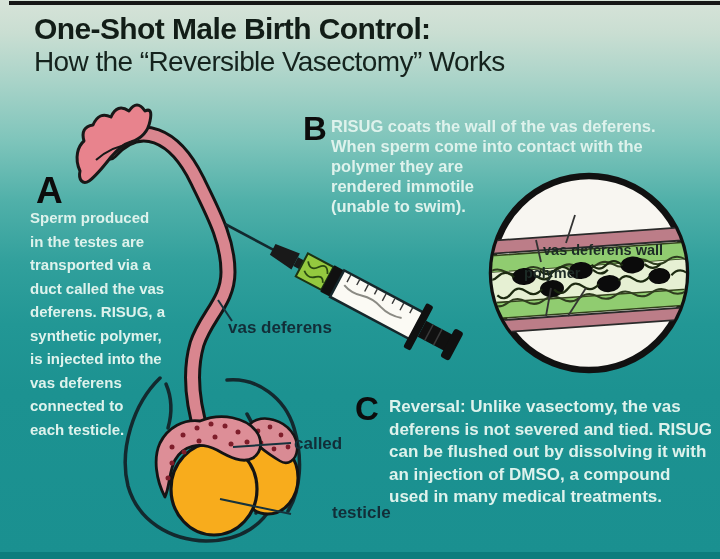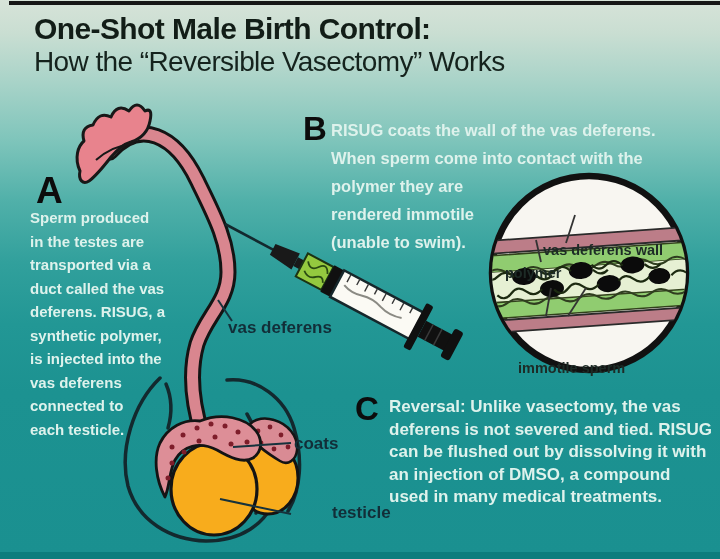--- a/index.html
+++ b/index.html
@@ -15,29 +15,29 @@
   .art{position:absolute;left:0;top:0;}
   .abs{position:absolute;}
   .title1{left:34px;top:12px;font-size:30px;font-weight:800;color:#121d17;letter-spacing:-0.6px;}
   .title2{left:34px;top:46px;font-size:28px;font-weight:500;color:#15231d;letter-spacing:-0.6px;}
   .bigletter{font-weight:800;color:#0c0c0c;line-height:1;}
   .letterA{left:36px;top:172px;font-size:37px;}
   .letterB{left:303px;top:112px;font-size:33px;}
   .letterC{left:355px;top:392px;font-size:33px;}
   .para{white-space:pre-line;color:#def2ec;font-weight:700;}
   .paraA{left:30px;top:206px;font-size:15px;line-height:23.5px;}
-  .paraB{left:331px;top:116px;font-size:16.5px;line-height:28px;}
+  .paraB{left:331px;top:116px;font-size:16.5px;line-height:20px;}
   .paraC{left:389px;top:396px;font-size:17px;line-height:22.5px;}
   .dlabel{color:#122e38;font-weight:700;font-size:17px;}
   .ilabel{color:#1d2b26;font-weight:700;font-size:14.5px;margin-top:44px;}
   .lab-vas{left:228px;top:318px;}
   .lab-sperm{left:294px;top:434px;}
   .lab-testicle{left:293px;top:503px;margin-left:39px;}
   .lab-wall{left:543px;top:198px;}
-  .lab-polymer{left:505px;top:221px;text-align:center;}
+  .lab-polymer{left:524px;top:221px;text-align:center;}
   .lab-immotile{left:518px;top:316px;}
 </style>
 </head>
 <body>
 
 <div class="stage">
 
   <div class="topbar"></div>
 
   <svg class="art" width="720" height="559" viewBox="0 0 720 559">
@@ -203,21 +203,20 @@
 (unable to swim).</div>
 
   <div class="abs bigletter letterC">C</div>
   <div class="abs para paraC">Reversal: Unlike vasectomy, the vas
 deferens is not severed and tied. RISUG
 can be flushed out by dissolving it with
 an injection of DMSO, a compound
 used in many medical treatments.</div>
 
   <div class="abs dlabel lab-vas">vas deferens</div>
-  <div class="abs dlabel lab-sperm">coats</div>
+  <div class="abs dlabel lab-sperm">called</div>
   <div class="abs dlabel lab-testicle">testicle</div>
 
   <div class="abs ilabel lab-wall">vas deferens wall</div>
   <div class="abs ilabel lab-polymer">polymer</div>
-  <div class="abs ilabel lab-immotile">immotile sperm</div>
 
   <div class="bottombar"></div>
 </div>
 
 </body></html>

